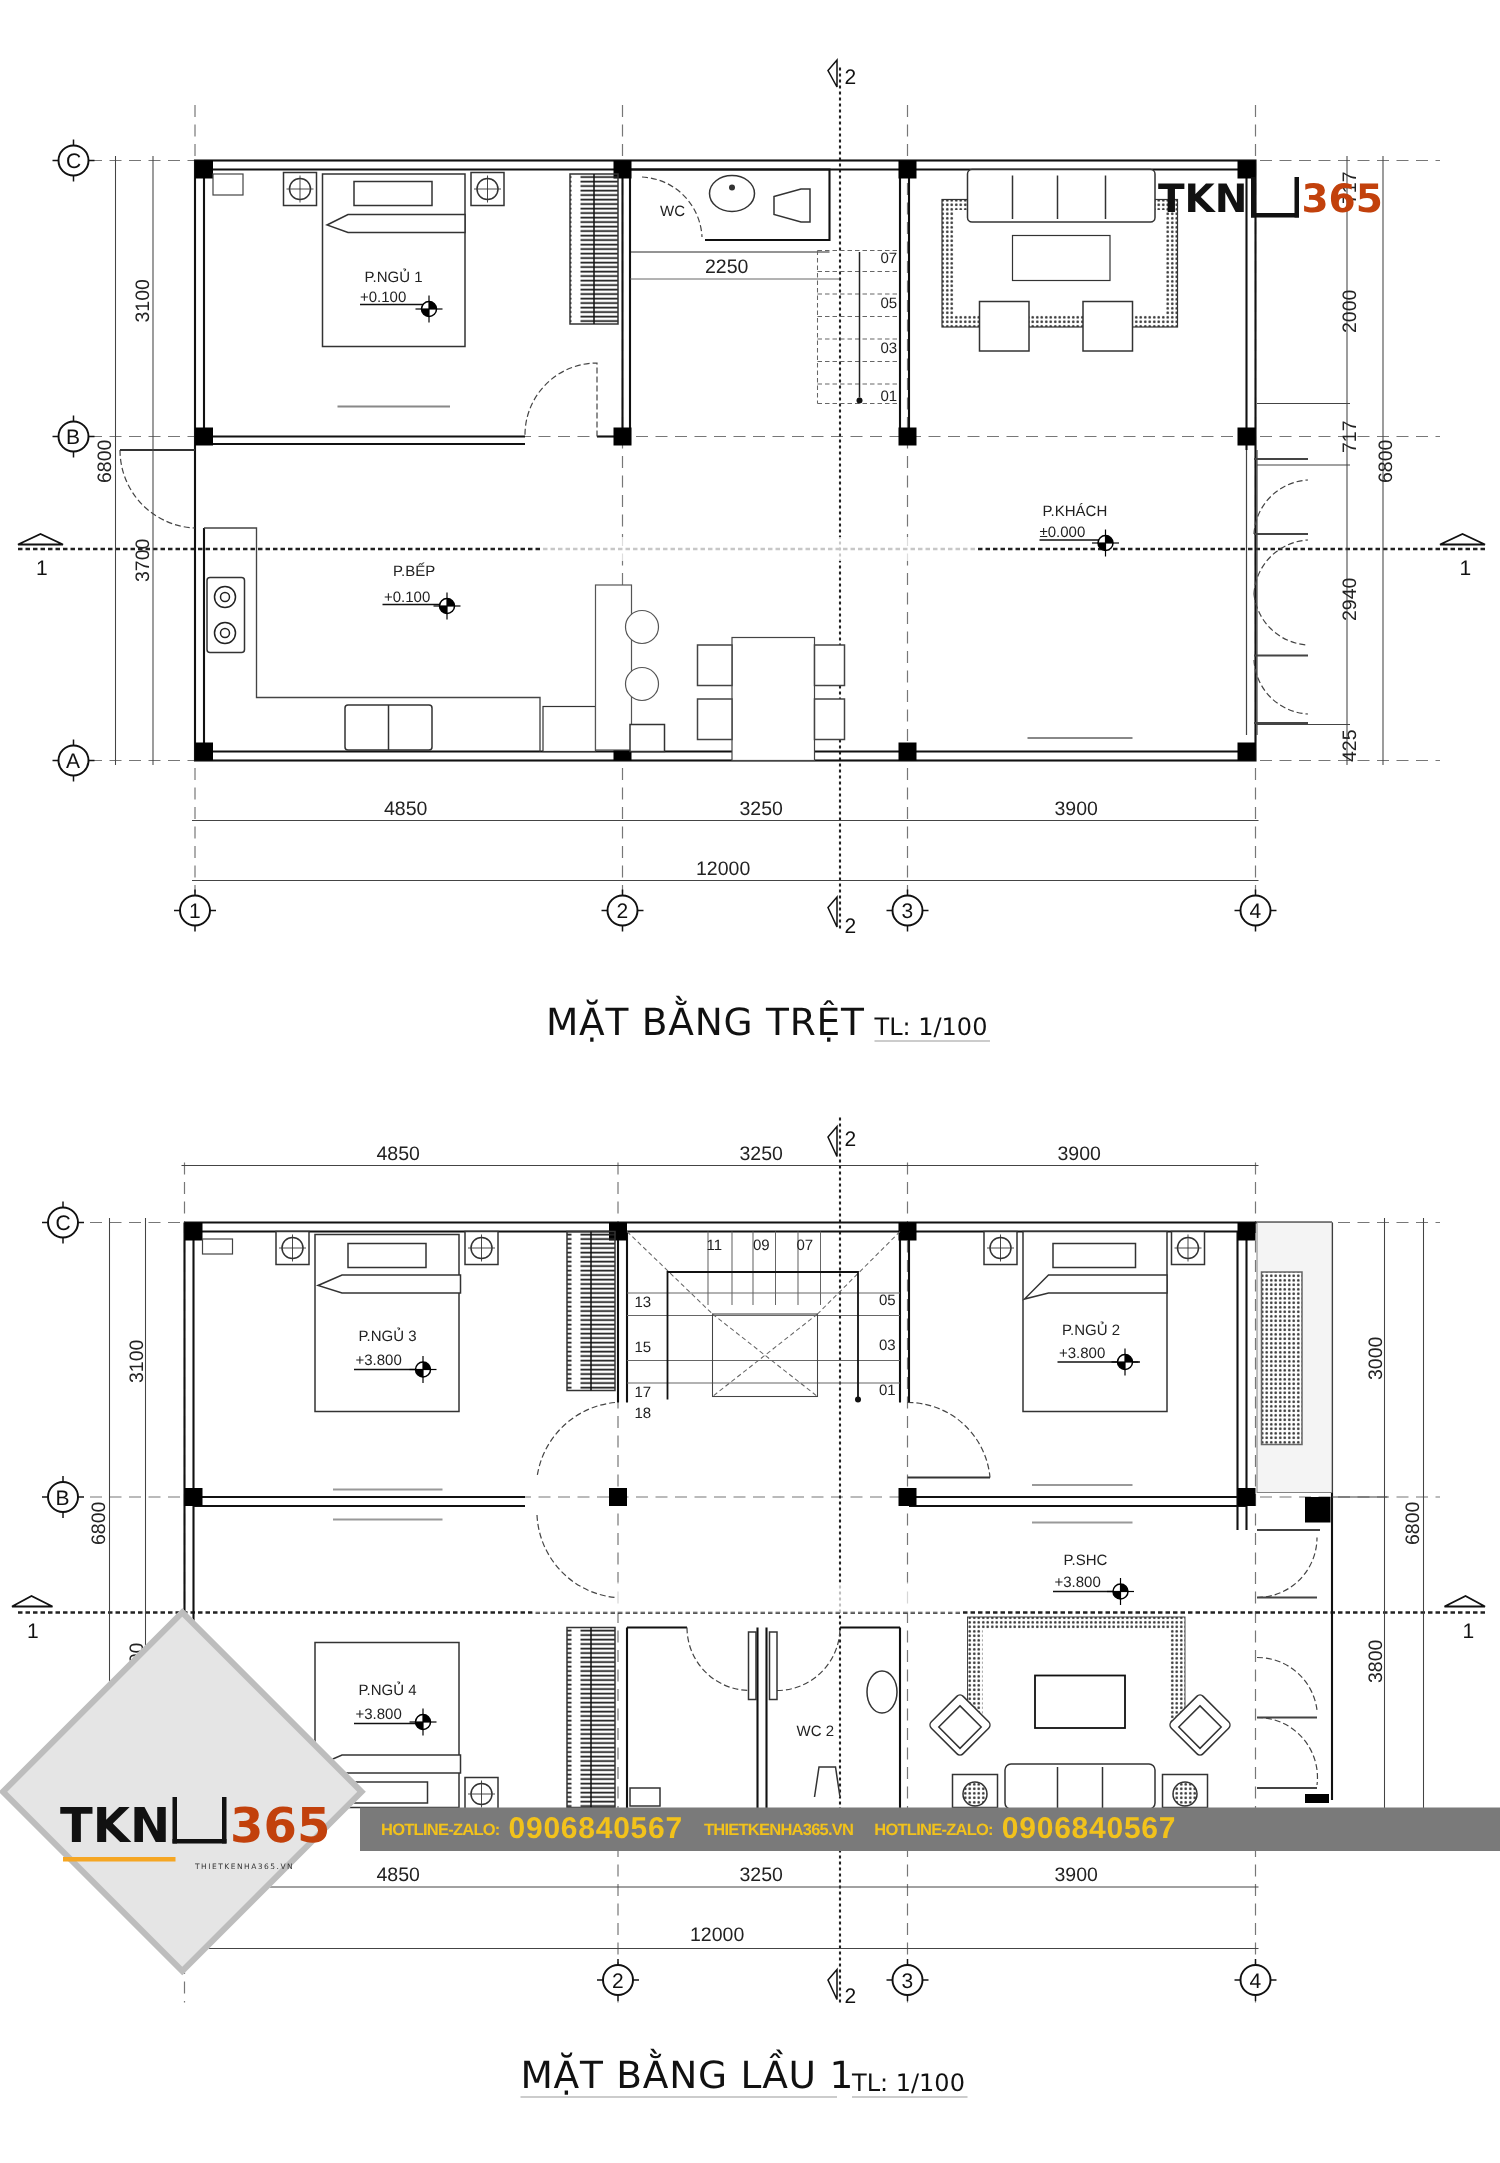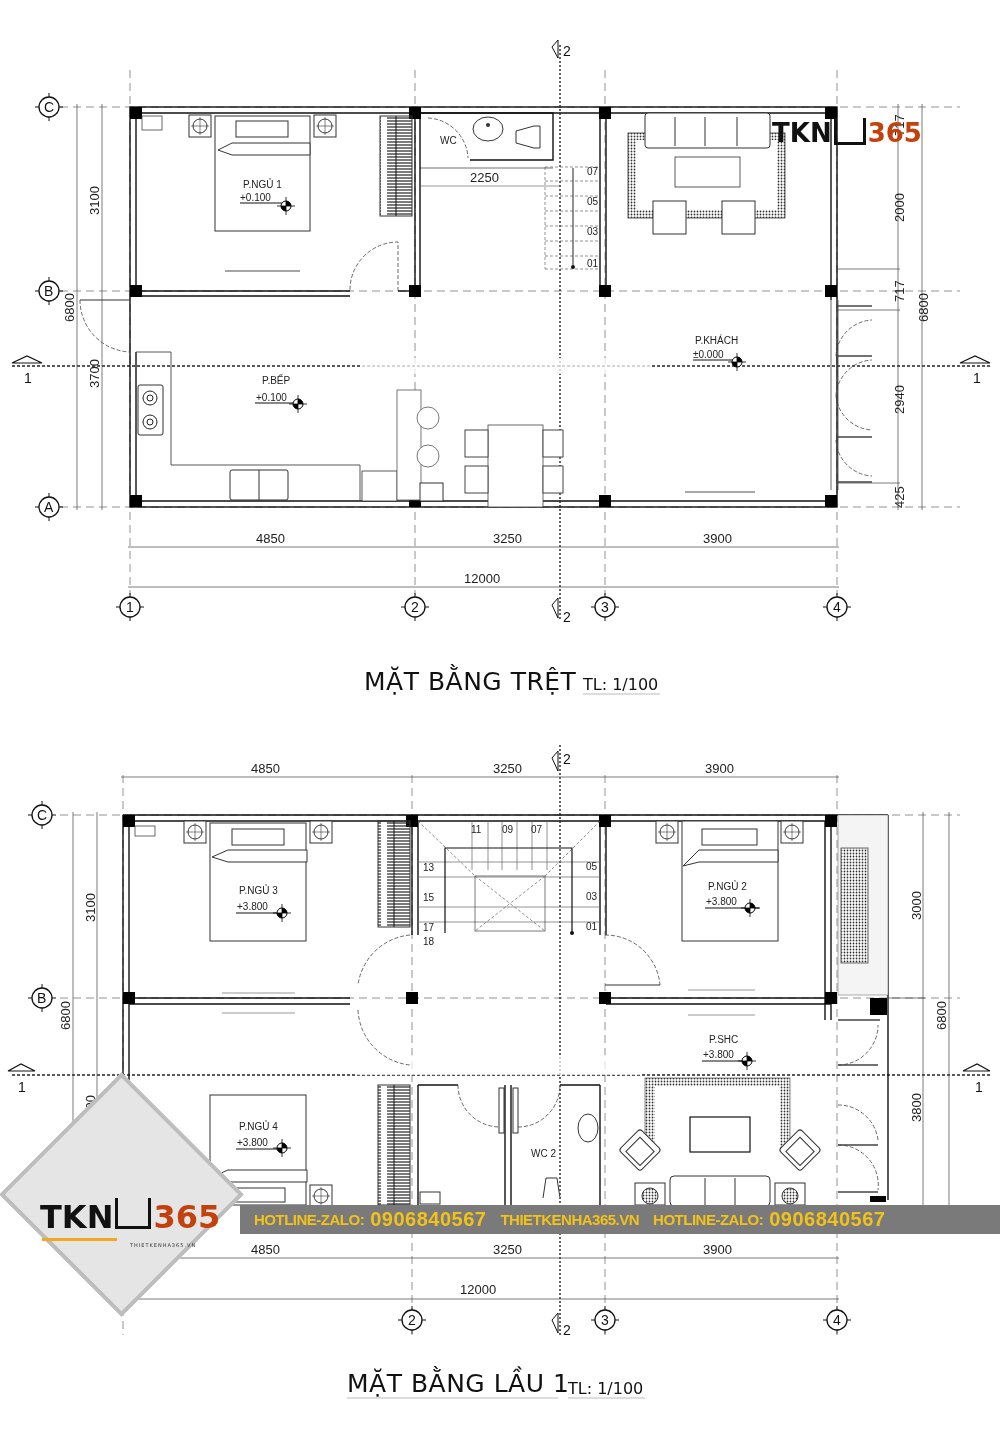--- a/index.html
+++ b/index.html
@@ -8,21 +8,21 @@
   .dim { font-family:"Liberation Sans", sans-serif; font-size:13px; fill:#222; }
   .lbl { font-family:"Liberation Sans", sans-serif; font-size:10px; fill:#222; }
   .title { font-family:"DejaVu Sans", sans-serif; font-size:25px; fill:#111; letter-spacing:0.5px; }
   .scale { font-family:"DejaVu Sans", sans-serif; font-size:16px; fill:#111; }
   .axis { font-family:"Liberation Sans", sans-serif; font-size:14px; fill:#111; }
   .banner {
     position:absolute; left:240px; top:1205px; width:748px; height:29px;
     background:#7a7a7a; display:flex; align-items:center; gap:14px; padding-left:14px;
     font-family:"Liberation Sans", sans-serif; color:#f2c21b; font-weight:bold; white-space:nowrap;
   }
-  .banner .small { font-size:15px; letter-spacing:-0.5px;text-align:right; }
+  .banner .small { font-size:11px; letter-spacing:-0.5px;text-align:right; }
   .banner .big { font-size:20px; letter-spacing:0.5px; }
   .logo-diamond {
     position:absolute; left:35px; top:1108px; width:165px; height:165px;
     background:#e5e5e5; border:4px solid #bdbdbd; transform:rotate(45deg);
   }
   .logo { position:absolute; display:flex; align-items:flex-start; font-family:"DejaVu Sans", sans-serif; font-weight:bold; }
   .logo .tkn { color:#111; }
   .logo .n365 { color:#c2410c; }
   .logo .sub { position:absolute; font-size:5px; color:#333; letter-spacing:1px; font-weight:normal; }
 </style>

